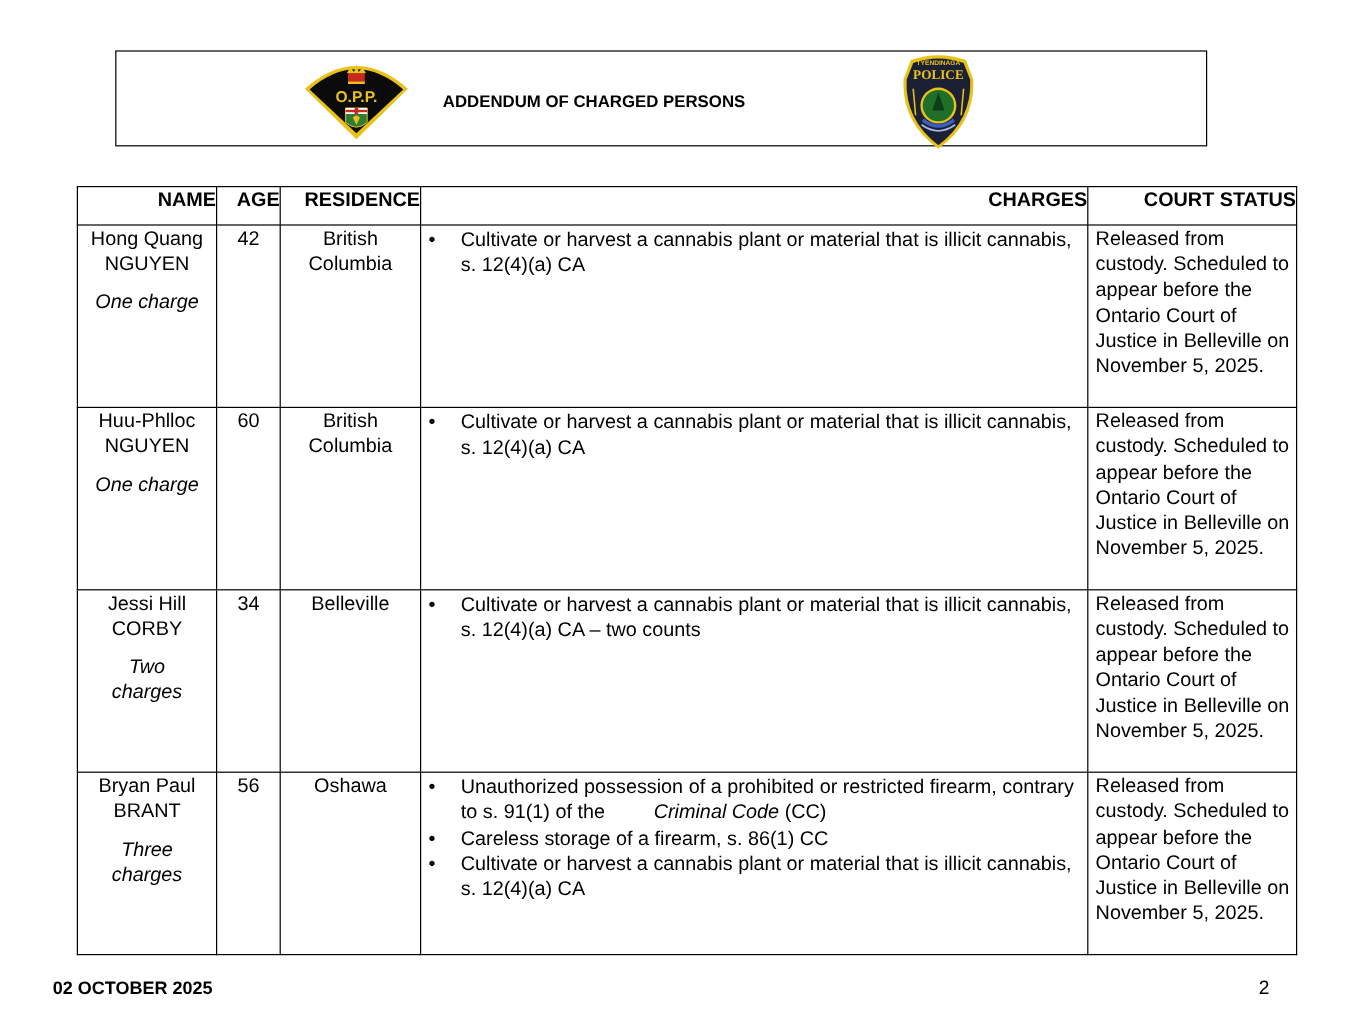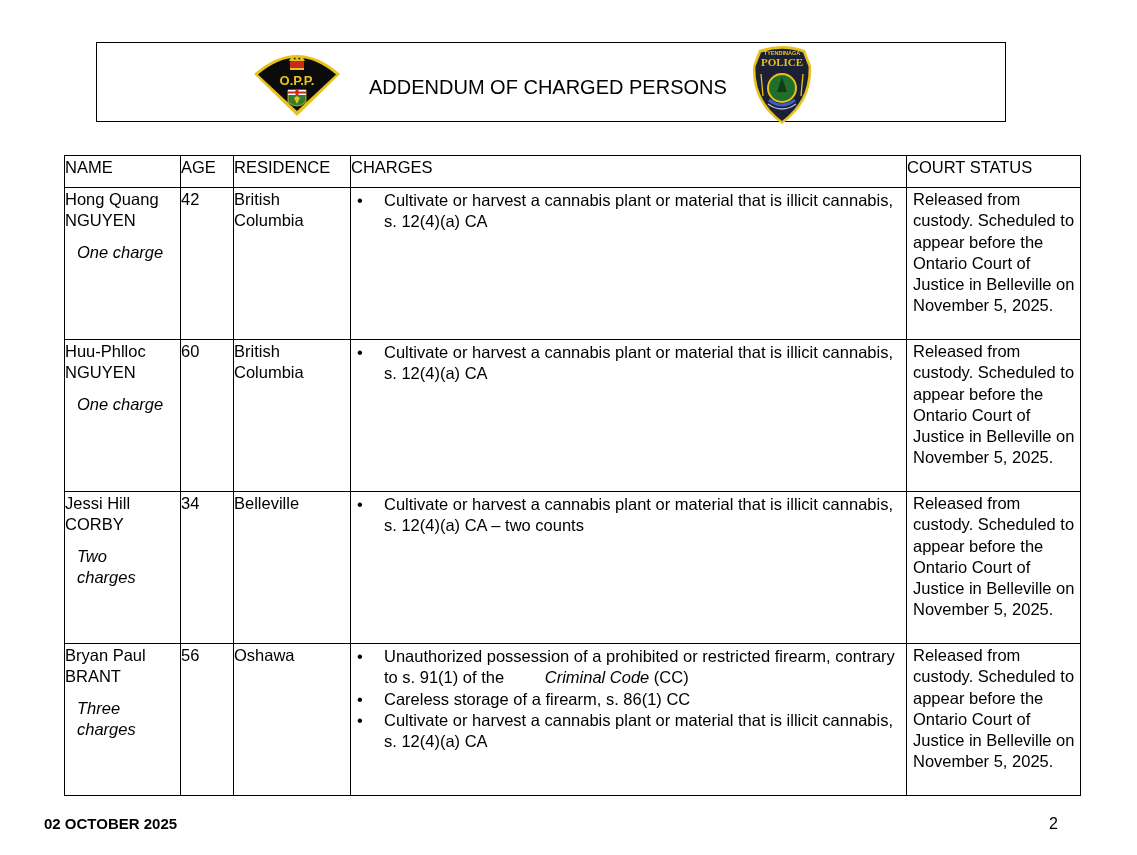--- a/index.html
+++ b/index.html
@@ -35,58 +35,58 @@
       position: absolute;
       left: 652px;
       top: 1px;
       width: 66px;
       height: 82px;
     }
     .doc-title {
       position: absolute;
       left: 272px;
       top: 33px;
-      font-size: 20px;
-      font-weight: normal;
+      font-size: 14px;
+      font-weight: bold;
       letter-spacing: 0px;
       white-space: nowrap;
     }
     table.charges-table {
       position: absolute;
       left: 64px;
       top: 155px;
       width: 1016px;
       border-collapse: collapse;
       table-layout: fixed;
       font-size: 16.5px;
       line-height: 21.3px;
     }
     .charges-table th, .charges-table td {
       border: 1.3px solid #000;
       vertical-align: top;
       padding: 0;
     }
     .charges-table th {
-      font-weight: normal;
-      text-align: left;
+      font-weight: bold;
+      text-align: right;
       height: 30px;
       padding-top: 1px;
       vertical-align: top;
     }
     .charges-table td {
       height: 149px;
     }
     .col-name { width: 116px; }
     .col-age { width: 53px; }
     .col-res { width: 117px; }
     .col-charges { width: 556px; }
     .col-status { width: 174px; }
 
     td.name-cell, td.age-cell, td.res-cell {
-      text-align: left;
+      text-align: center;
       padding-top: 1px;
     }
     .person-name {
       display: block;
     }
     .charge-count {
       display: block;
       font-weight: normal;
       font-style: italic;
       margin-top: 10px;

